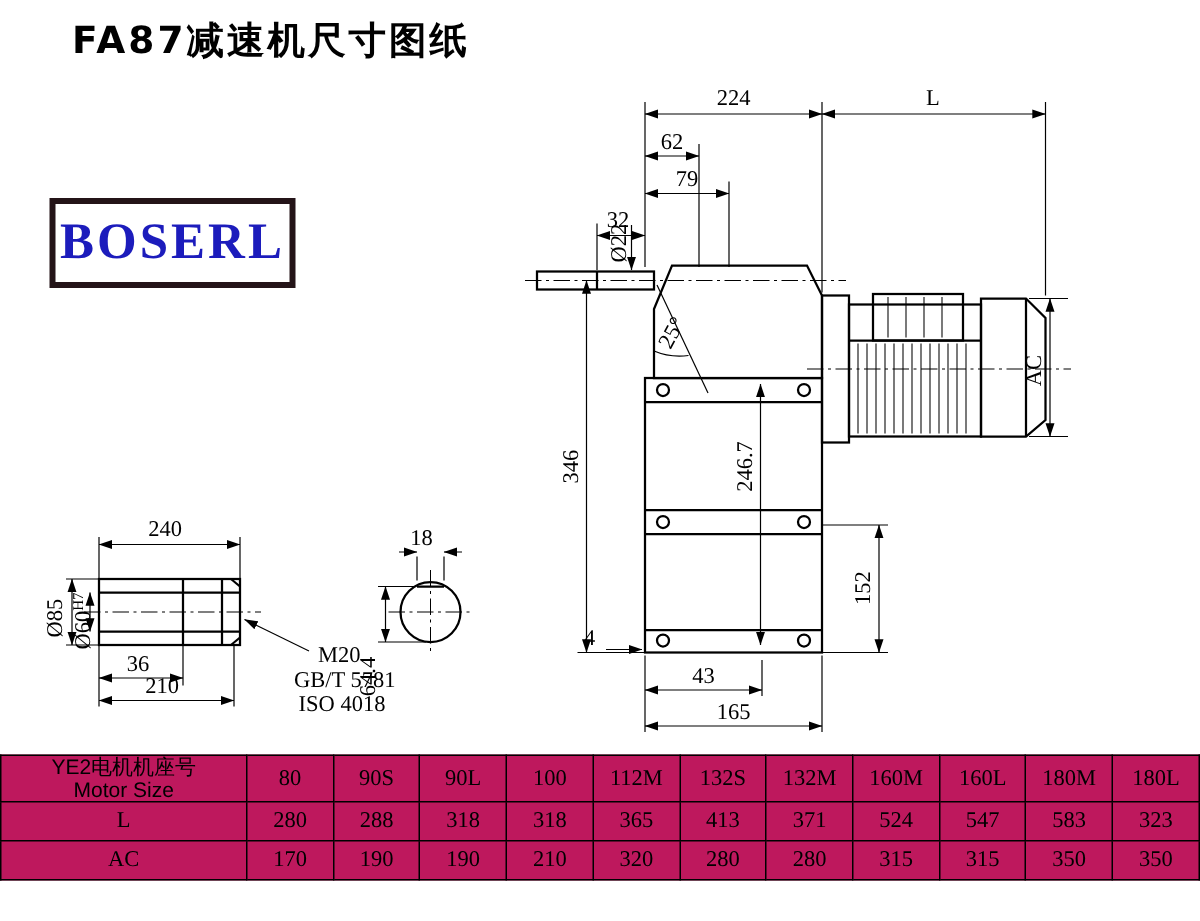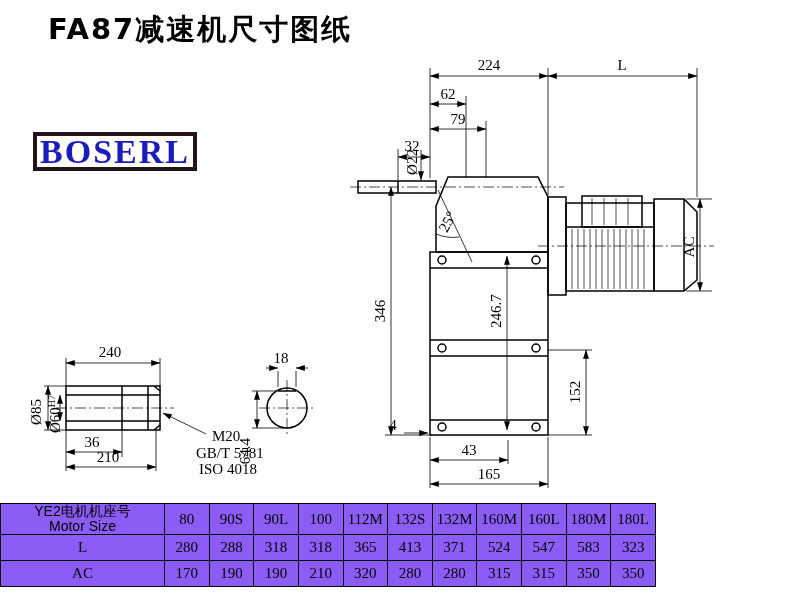--- a/index.html
+++ b/index.html
@@ -1,43 +1,43 @@
 <!DOCTYPE html>
 <html><head>
 <meta charset="utf-8">
 <style>
   * { margin:0; padding:0; box-sizing:border-box; }
   html,body { width:800px; height:614px; }
   body { background:#ffffff; position:relative; overflow:hidden;
          font-family:"Liberation Serif", serif; color:#000; }
 
-  .title { position:absolute; left:48px; top:10px; font-size:29px; font-weight:bold;
+  .title { position:absolute; left:48px; top:10px; font-size:25px; font-weight:bold;
            letter-spacing:2px; font-family:"DejaVu Sans", sans-serif; color:#000; }
 
-  .logo { position:absolute; left:33px; top:132px; width:164px; height:39px;
+  .logo { position:absolute; left:33px; top:132px; width:164px; height:60px;
           border:4px solid #241418; background:#fff;
           display:flex; align-items:center; justify-content:center; }
   .logo span { font-family:"Liberation Serif", serif; font-size:34px; font-weight:bold;
                color:#1c1cbc; letter-spacing:2px; }
 
   svg.draw { position:absolute; left:0; top:0; }
   svg text { font-family:"Liberation Serif", serif; font-size:15px; fill:#000;
              text-anchor:middle; }
   svg text.ts { text-anchor:start; }
   tspan.sup { font-size:10px; }
 
   g.cl line  { stroke:#000; stroke-width:0.7; stroke-dasharray:11 3 2 3; }
   g.out, g.out * { fill:none; stroke:#000; stroke-width:1.5; }
   g.ext line { stroke:#000; stroke-width:0.8; }
   g.dim line, g.dim path { stroke:#000; stroke-width:0.8; fill:none; }
   g.fin line { stroke:#000; stroke-width:0.7; }
   #arr path { fill:#000; stroke:none; }
 
-  table.spec { position:absolute; left:0; top:503px; width:656px;
-               border-collapse:collapse; table-layout:fixed; background:#8b5cf6; }
+  table.spec { position:absolute; left:0; top:503px; width:800px;
+               border-collapse:collapse; table-layout:fixed; background:#be185d; }
   table.spec td { border:1px solid #000; text-align:center; vertical-align:middle;
                   font-size:15px; font-family:"Liberation Serif", serif;
                   height:26px; padding:0; font-weight:normal; }
   table.spec tr.hdr td { height:30px; }
   td.labcol div { line-height:15px; font-size:14px;
                   font-family:"Liberation Sans", sans-serif; }
 </style>
 </head>
 <body>
 

